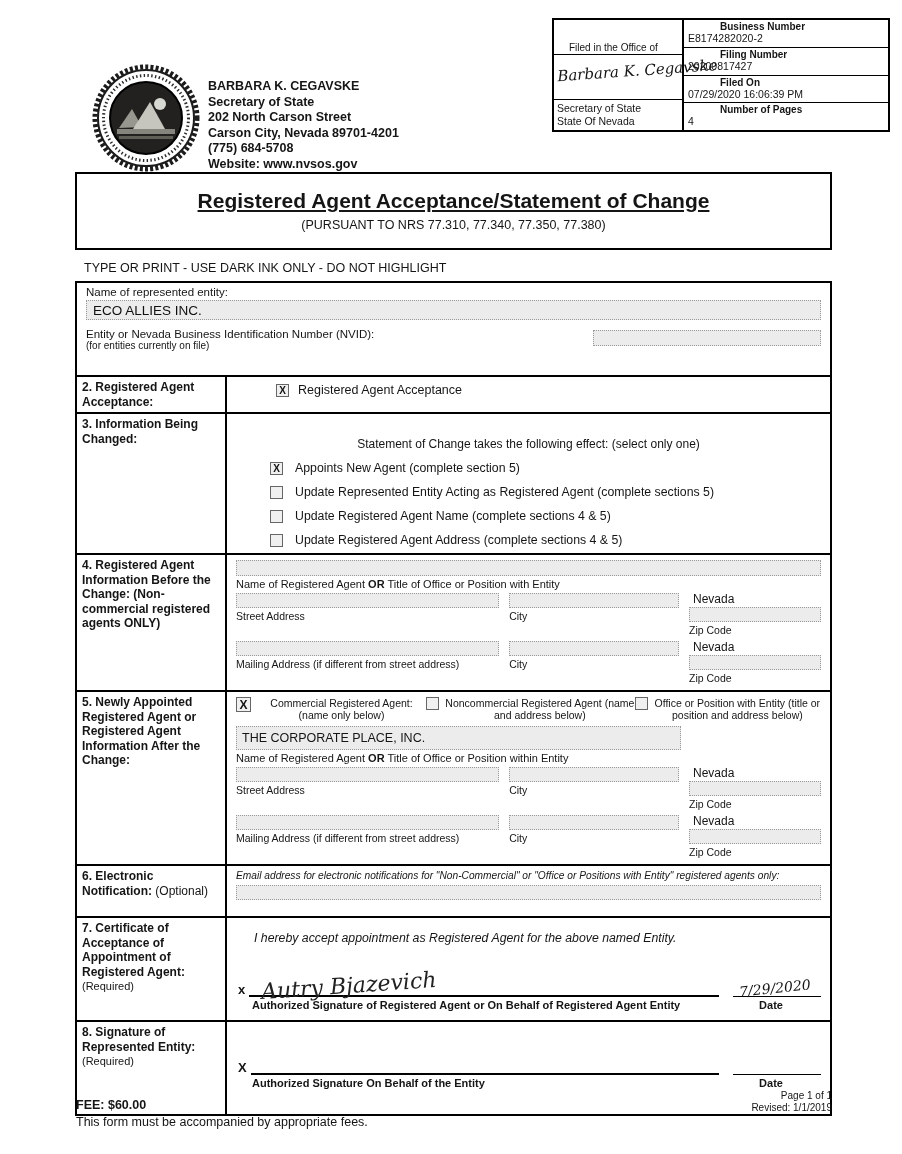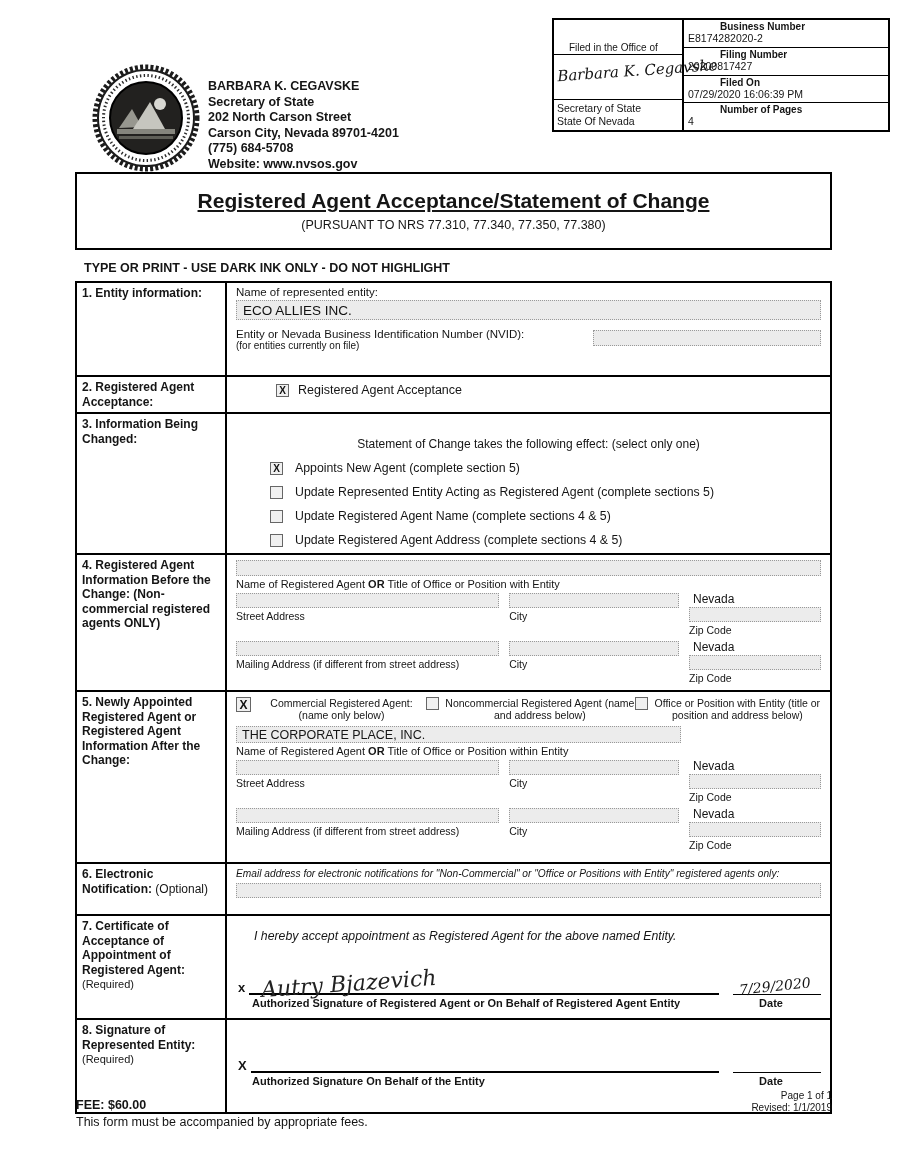--- a/index.html
+++ b/index.html
@@ -21,21 +21,21 @@
   .stamp-value { font-size:10.5px; }
 
   
   .seal { position:absolute; left:92px; top:64px; width:108px; height:108px; }
   .letterhead { position:absolute; left:208px; top:79px; font-size:12.5px; font-weight:bold; line-height:15.5px; }
 
   
   .title-box { position:absolute; left:75px; top:172px; width:757px; height:78px; border:2.5px solid #000; text-align:center; background:#fff; }
   .form-title { margin-top:15px; font-size:21px; font-weight:bold; text-decoration:underline; }
   .form-subtitle { margin-top:5px; font-size:12.5px; }
-  .instruction { position:absolute; left:84px; top:261px; font-size:12.5px; font-weight:bold; }
+  .instruction { position:absolute; left:84px; top:261px; font-size:12.5px; font-weight:normal; }
 
   
   .ftable { position:absolute; left:75px; top:281px; width:757px; border:2.5px solid #000; background:#fff; }
   .frow { display:flex; border-bottom:2px solid #000; }
   .frow.last { border-bottom:none; }
   .fleft { width:150px; min-width:150px; border-right:2px solid #000; padding:3px 5px; font-size:12px; font-weight:bold; line-height:14.5px; }
   .fright { flex:1; padding:3px 9px 6px; position:relative; font-size:12px; }
   .note-normal { font-weight:normal; }
   .note-block { display:block; font-weight:normal; font-size:11px; }
   .r1{min-height:94px}.r2{min-height:34px}.r3{min-height:118px}.r4{min-height:130px}
@@ -65,21 +65,21 @@
   .afield { height:15px; }
   .a-label { font-size:10.5px; margin-top:2px; }
   .a-state { font-size:12px; padding-left:4px; line-height:13px; }
   .a3 .afield { margin-top:1px; }
   .addr-gap { margin-top:5px; }
 
   .s5-opts { display:flex; margin-top:2px; }
   .s5-opt { display:flex; gap:6px; align-items:flex-start; }
   .s5-opt .optlabel { font-size:10.5px; line-height:12px; text-align:center; }
   .o1 { flex:1.02; } .o2 { flex:1.12; } .o3 { flex:1.0; }
-  .name5-box { width:76%; height:17px; margin-top:5px; display:flex; align-items:center; padding-left:5px; font-size:12.5px; }
+  .name5-box { width:76%; height:24px; margin-top:5px; display:flex; align-items:center; padding-left:5px; font-size:12.5px; }
 
   .email-label { font-size:10.2px; margin-top:1px;font-style:italic; }
   .email-box { height:15px; margin-top:4px; }
 
   .s7-statement { font-style:italic; margin:10px 0 0 18px; font-size:12.3px; }
   .sig-row { display:flex; align-items:flex-end; margin-top:24px; }
   .sig-x { font-size:13px; font-weight:bold; margin:0 4px 0 2px; }
   .sig-line { flex:1; border-bottom:2px solid #000; position:relative; height:28px; }
   .sig-script { position:absolute; left:12px; bottom:-3px; font-family:"DejaVu Serif", serif; font-style:italic; font-size:22px; transform:rotate(-4deg); white-space:nowrap; color:#222; }
   .date-wrap { width:88px; margin-left:14px; border-bottom:1.5px solid #000; text-align:center; height:22px; position:relative; }
@@ -154,21 +154,20 @@
   <div class="title-box">
     <div class="form-title">Registered Agent Acceptance/Statement of Change</div>
     <div class="form-subtitle">(PURSUANT TO NRS 77.310, 77.340, 77.350, 77.380)</div>
   </div>
 
   <div class="instruction">TYPE OR PRINT - USE DARK INK ONLY - DO NOT HIGHLIGHT</div>
 
   <div class="ftable">
 
     <div class="frow r1">
-      <div class="fleft">1. Entity information:</div>
       <div class="fright">
         <div class="nvid-label">Name of represented entity:</div>
         <div class="fbox entity-box">
             <span>ECO ALLIES INC.</span>
           </div>
         <div class="nvid-row">
           <div class="nvid-text">
             <div class="nvid-label">Entity or Nevada Business Identification Number (NVID):</div>
             <div class="nvid-note">(for entities currently on file)</div>
           </div>

